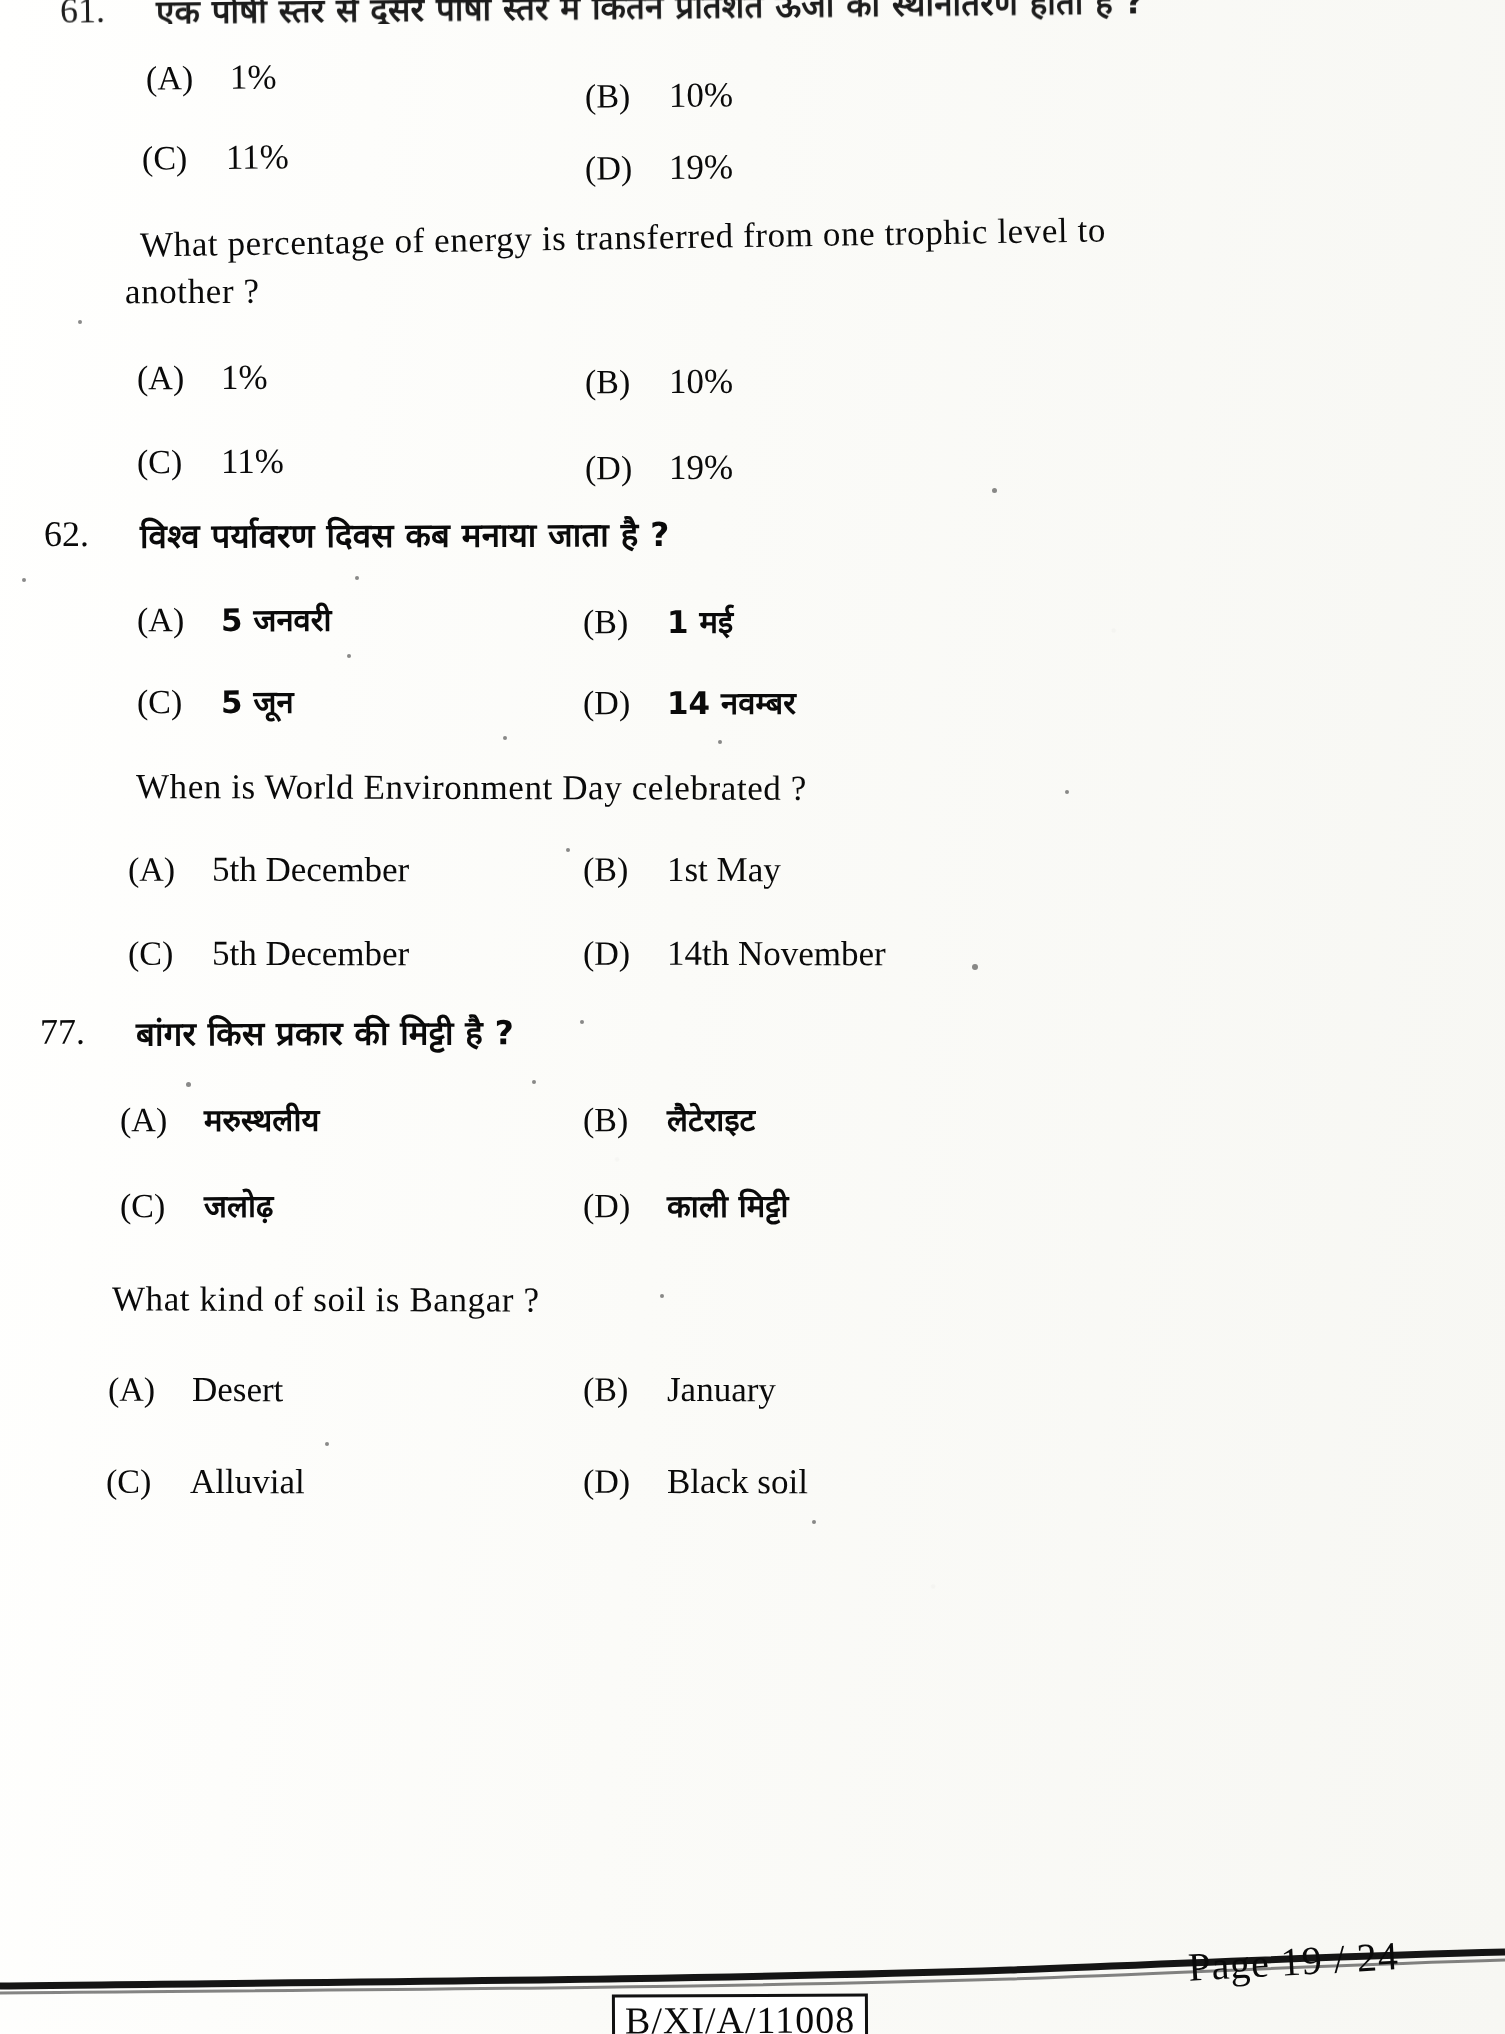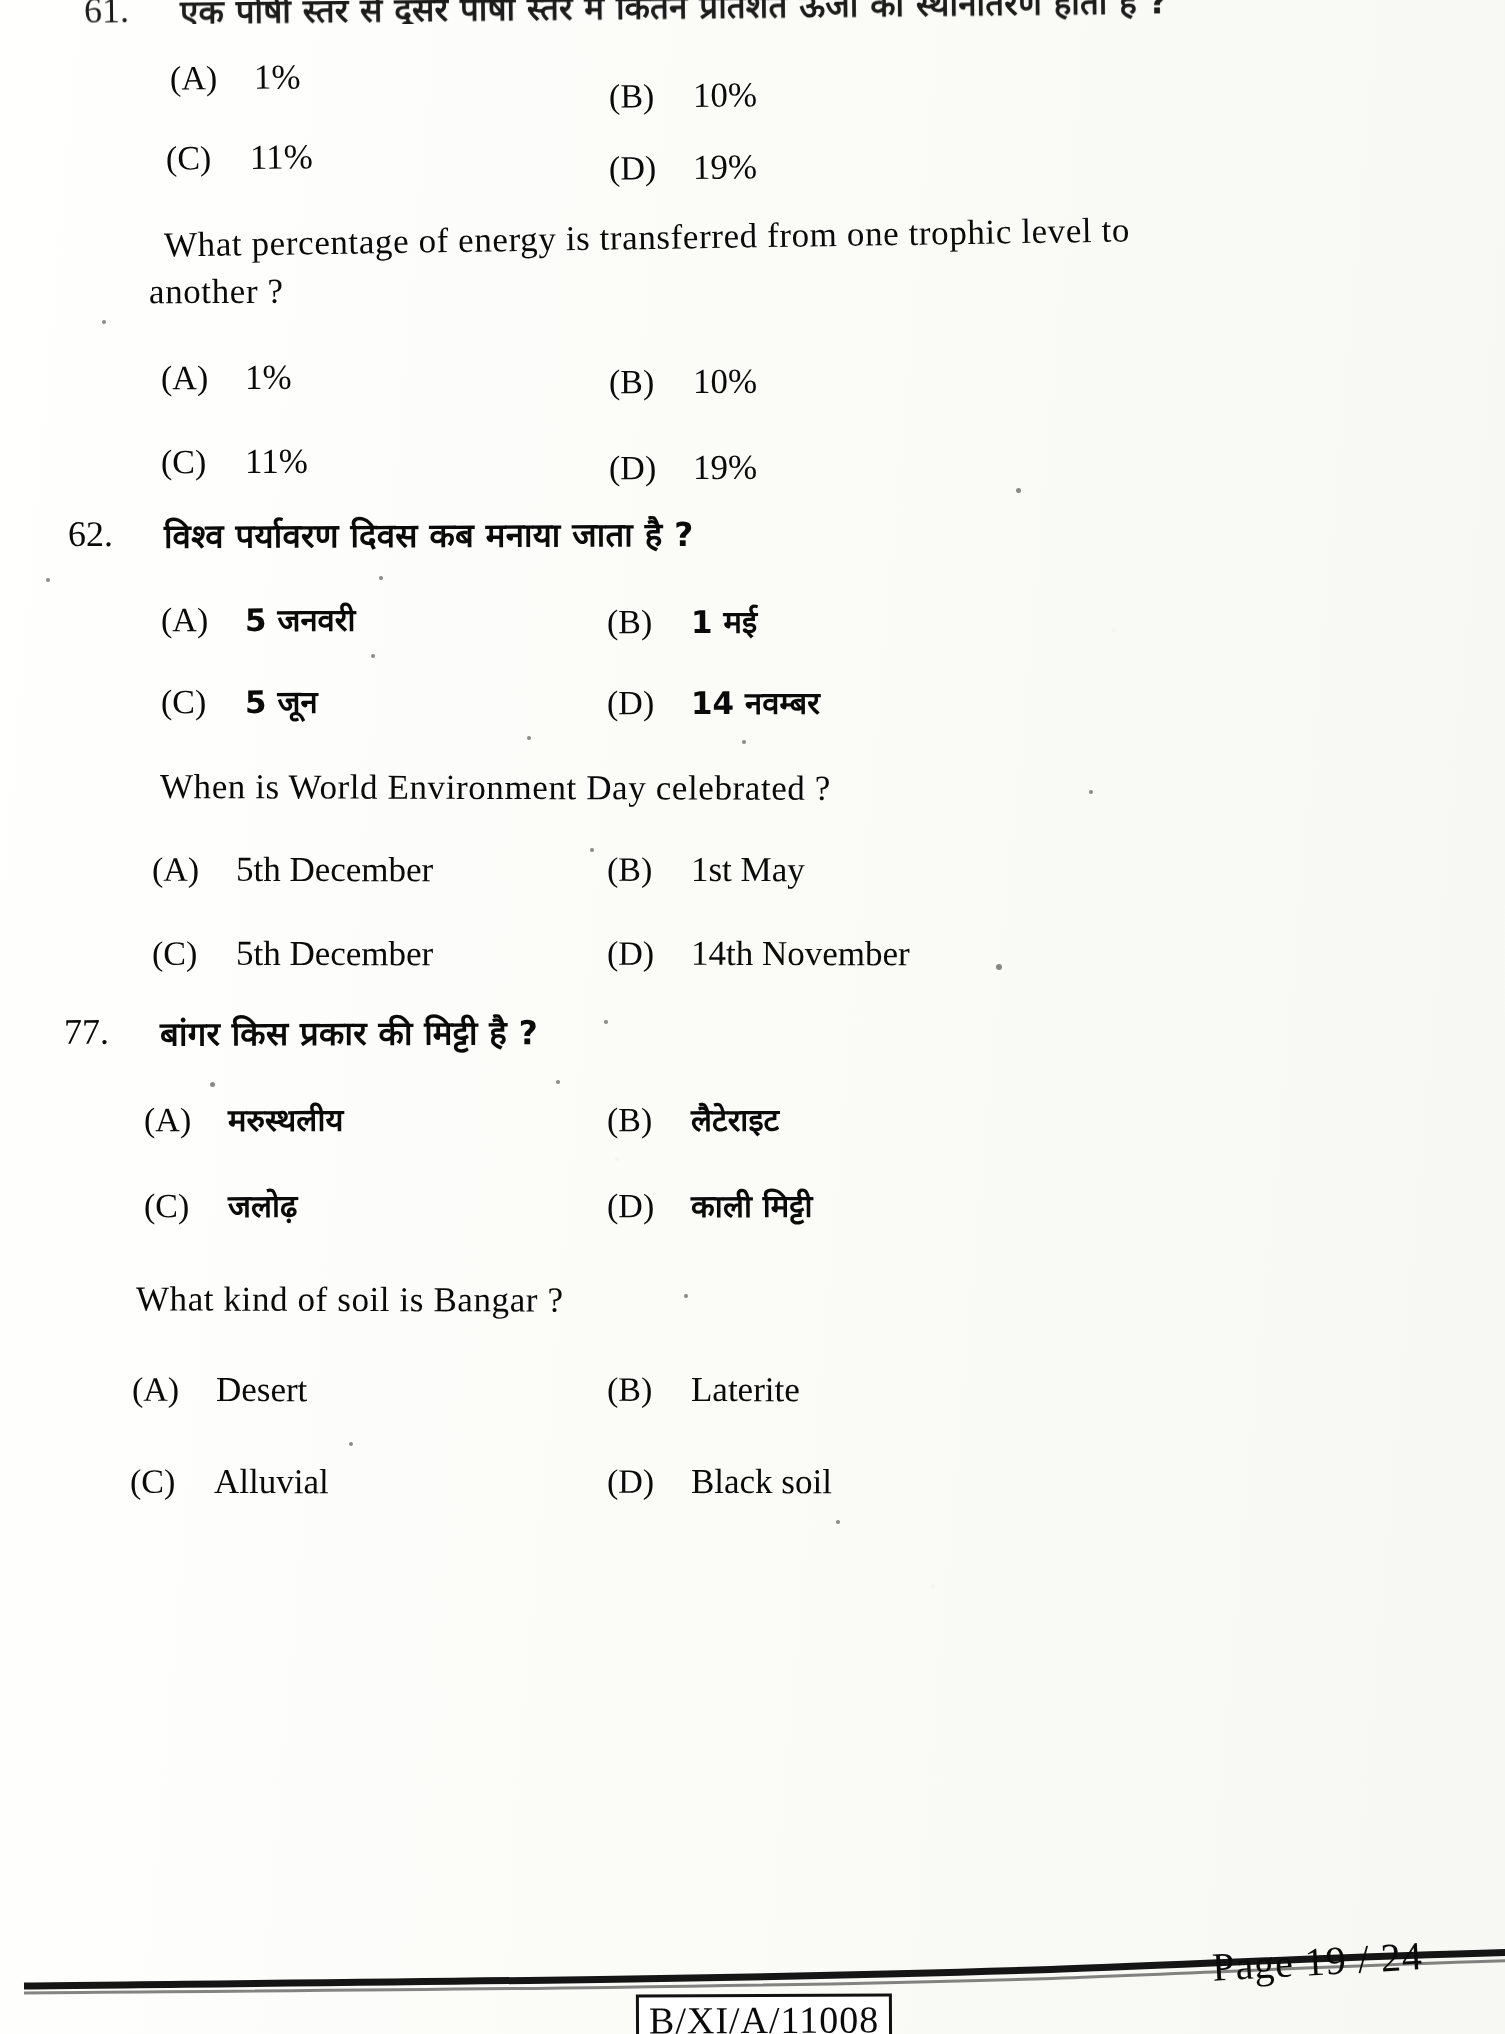--- a/index.html
+++ b/index.html
@@ -26,21 +26,20 @@
       radial-gradient(circle at 74% 31%, rgba(0,0,0,0.02) 0 1.5px, rgba(0,0,0,0) 3px),
       radial-gradient(circle at 41% 57%, rgba(0,0,0,0.02) 0 1.5px, rgba(0,0,0,0) 3px),
       radial-gradient(circle at 62% 78%, rgba(0,0,0,0.018) 0 1.5px, rgba(0,0,0,0) 3px),
       linear-gradient(95deg, #fffffe 0%, #fbfbf8 45%, #f7f7f3 100%);
     pointer-events: none;
   }
 
   .page {
     position: absolute;
     inset: 0;
-    margin-left: 24px;
   }
 
   
   .qrow {
     position: absolute;
     display: flex;
     align-items: flex-start;
     white-space: nowrap;
   }
   .qnum {
@@ -272,21 +271,21 @@
   <div class="qrow skew-e" style="left:112px; top:1280px;">
     <span class="qtext-en">What kind of soil is Bangar ?</span>
   </div>
 
   <div class="opt skew-e" style="left:108px; top:1370px;">
     <span class="opt-key">(A)</span>
     <span class="opt-val-en">Desert</span>
   </div>
   <div class="opt skew-e" style="left:583px; top:1370px;">
     <span class="opt-key">(B)</span>
-    <span class="opt-val-en">Laterite</span>
+    <span class="opt-val-en">January</span>
   </div>
   <div class="opt skew-e" style="left:106px; top:1462px;">
     <span class="opt-key">(C)</span>
     <span class="opt-val-en">Alluvial</span>
   </div>
   <div class="opt skew-e" style="left:583px; top:1462px;">
     <span class="opt-key">(D)</span>
     <span class="opt-val-en">Black soil</span>
   </div>
 

